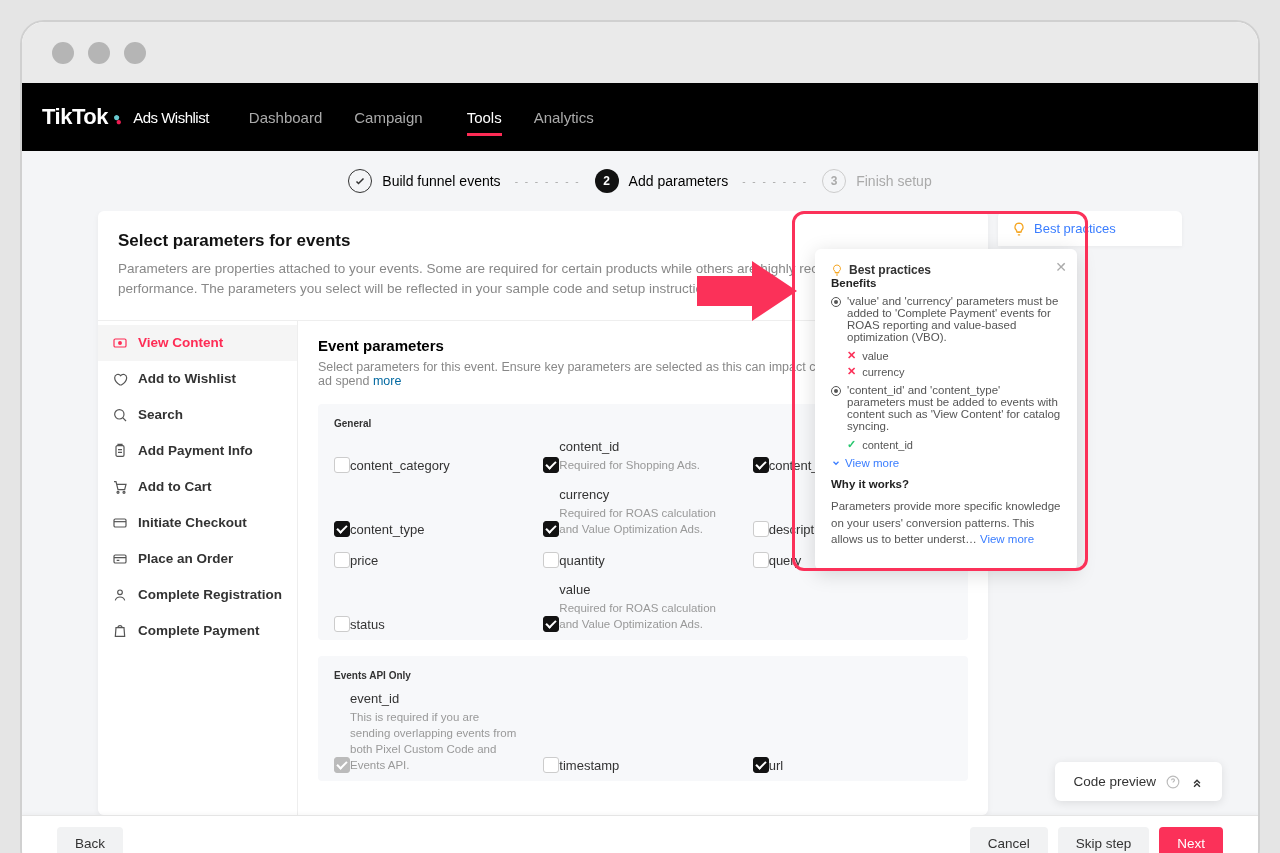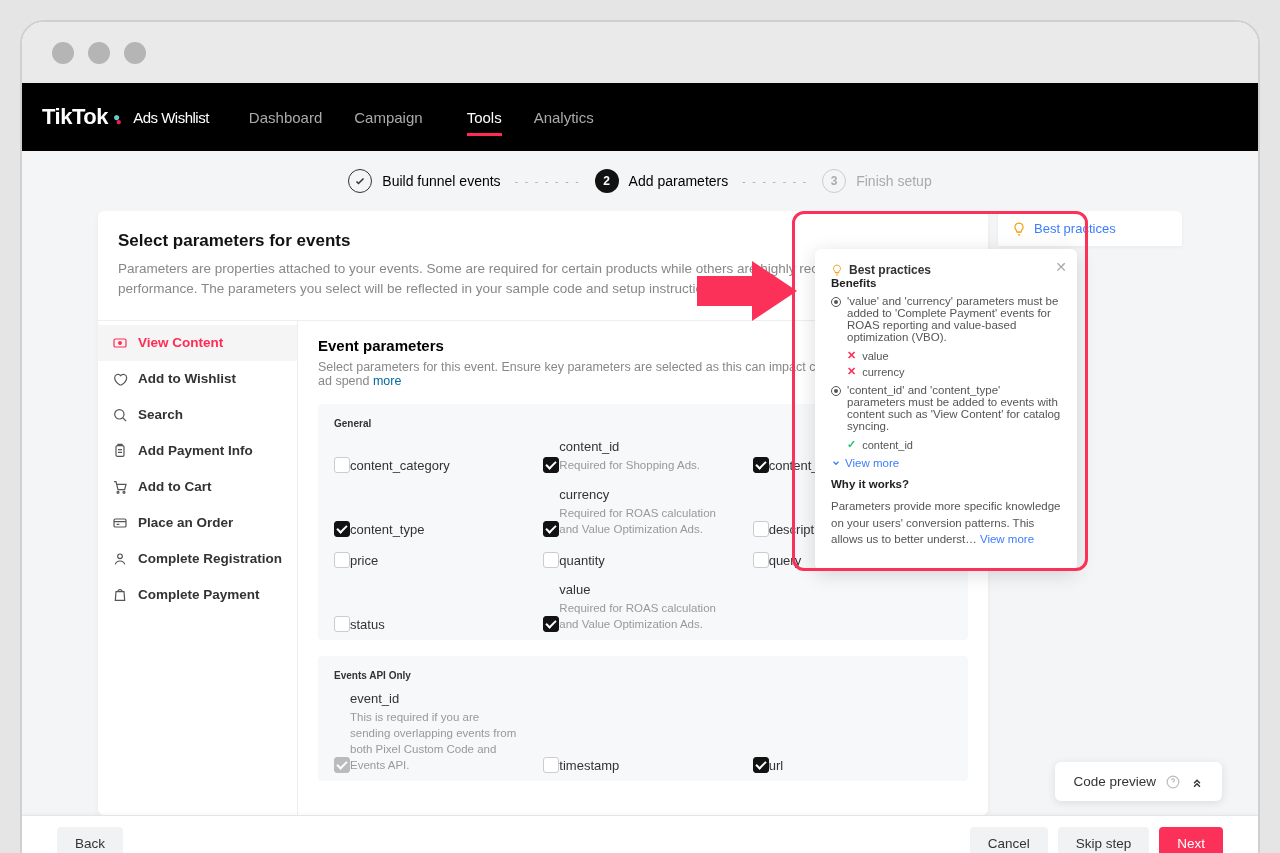--- a/index.html
+++ b/index.html
@@ -176,20 +176,29 @@
                   <circle cx="18" cy="20" r="1.5"></circle>
                   <path d="M3 4h3l3 12h10l2-8H7"></path>
                 </svg>
               </span>
               <span>Add to Cart</span>
             </div>
             <div class="evt-item">
               <span>
                 <svg class="evt-icon" viewBox="0 0 24 24" fill="none" stroke="currentColor" stroke-width="1.8">
                   <rect x="3" y="6" width="18" height="12" rx="2"></rect>
+                  <path d="M3 10h18"></path>
+                </svg>
+              </span>
+              <span>Initiate Checkout</span>
+            </div>
+            <div class="evt-item">
+              <span>
+                <svg class="evt-icon" viewBox="0 0 24 24" fill="none" stroke="currentColor" stroke-width="1.8">
+                  <rect x="3" y="6" width="18" height="12" rx="2"></rect>
                   <path d="M3 10h18M7 14h4"></path>
                 </svg>
               </span>
               <span>Place an Order</span>
             </div>
             <div class="evt-item">
               <span>
                 <svg class="evt-icon" viewBox="0 0 24 24" fill="none" stroke="currentColor" stroke-width="1.8">
                   <circle cx="12" cy="8" r="3.5"></circle>
                   <path d="M5 20c1-4 5-5 7-5s6 1 7 5"></path>

